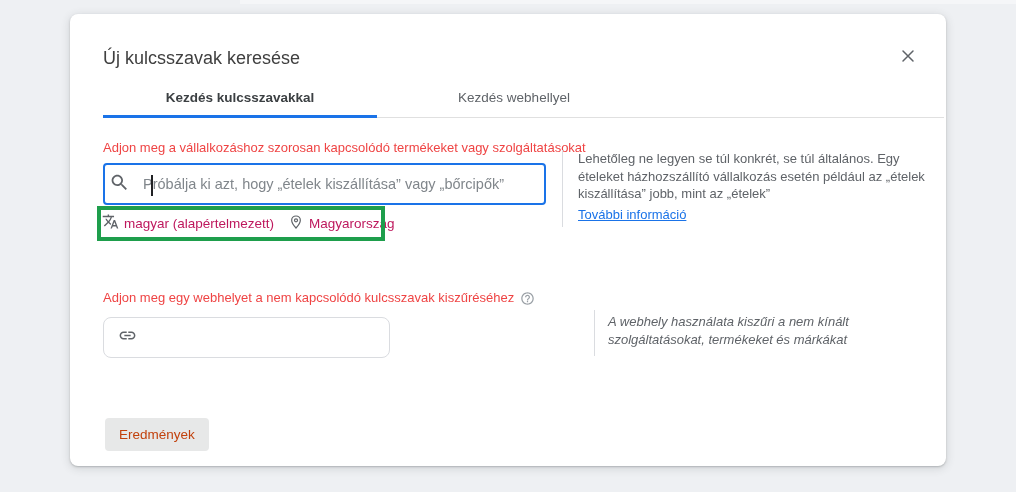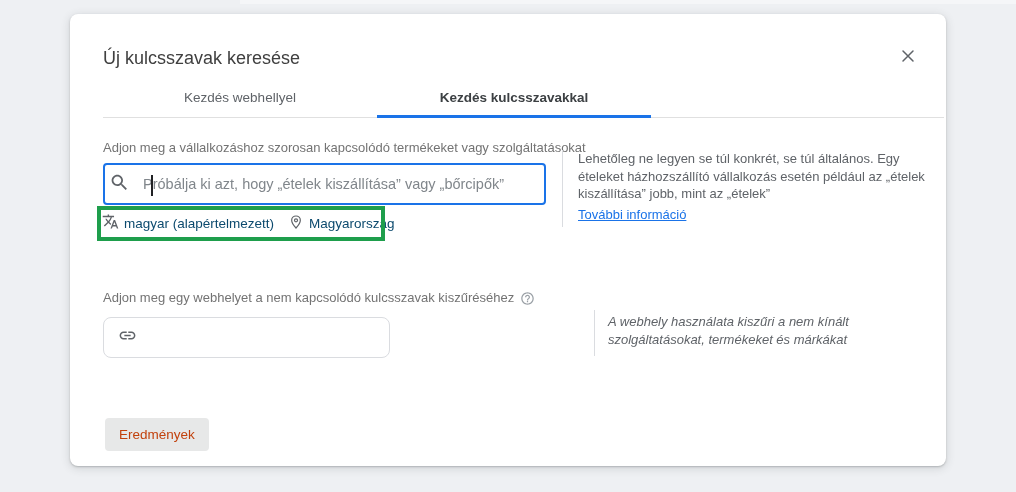--- a/index.html
+++ b/index.html
@@ -35,21 +35,21 @@
   }
   .tab {
     width: 274px; text-align: center; font-size: 13.5px; line-height: 36px;
     color: #5f6368; cursor: pointer; height: 38px;
   }
   .tab.active {
     color: #3c4043; font-weight: 700;
     box-shadow: inset 0 -3px 0 #1a73e8;
   }
   .field-label {
-    position: absolute; left: 33px; font-size: 13px; color: #737373;
+    position: absolute; left: 33px; font-size: 13px; color: #ef4444;
     white-space: nowrap; line-height: 16px;
   }
   .label-keywords { top: 126px; }
   .label-website  { top: 276px; display: flex; align-items: center; gap: 6px; }
   .search-box {
     position: absolute; left: 33px; top: 149px; width: 443px; height: 42px;
     border: 2px solid #1a73e8; border-radius: 4px;
     display: flex; align-items: center; padding-left: 4px; background: #fff;
   }
   .search-box svg { flex: 0 0 auto; }
@@ -64,21 +64,21 @@
   }
   .text-input::placeholder { color: #80868b; opacity: 1; }
   .url-box {
     position: absolute; left: 33px; top: 303px; width: 287px; height: 41px;
     border: 1px solid #dadce0; border-radius: 8px;
     display: flex; align-items: center; padding-left: 14px; background: #fff;
   }
   .url-box .text-input { font-size: 14px; margin-left: 10px; }
   .chip-row {
     position: absolute; left: 32px; top: 196px; height: 26px;
-    display: flex; align-items: center; font-size: 13.5px; color: #0c4a6e;
+    display: flex; align-items: center; font-size: 13.5px; color: #be185d;
   }
   .chip { display: flex; align-items: center; gap: 5px; cursor: pointer; }
   .chip + .chip { margin-left: 14px; }
   .annotation-box {
     position: absolute; left: 27px; top: 192px; width: 288px; height: 35px;
     border: 4px solid #1e9e4c; pointer-events: none; z-index: 5;
   }
   .v-divider { position: absolute; width: 1px; background: #dadce0; }
   .divider-1 { left: 492px; top: 136px; height: 77px; }
   .divider-2 { left: 524px; top: 296px; height: 46px; }
@@ -110,22 +110,22 @@
 
   <button class="close-btn">
     <span>
       <svg width="20" height="20" viewBox="0 0 24 24" fill="none">
         <path d="M18 6L6 18M6 6l12 12" stroke="#5f6368" stroke-width="1.8" stroke-linecap="round"></path>
       </svg>
     </span>
   </button>
 
   <div class="tab-bar">
+    <div class="tab active">Kezdés kulcsszavakkal</div>
     <div class="tab">Kezdés webhellyel</div>
-    <div class="tab active">Kezdés kulcsszavakkal</div>
   </div>
 
   <div class="field-label label-keywords">Adjon meg a vállalkozáshoz szorosan kapcsolódó termékeket vagy szolgáltatásokat</div>
 
   <div class="search-box">
     <span>
       <svg width="21" height="21" viewBox="0 0 24 24" fill="#5f6368">
         <path d="M15.5 14h-.79l-.28-.27C15.41 12.59 16 11.11 16 9.5 16 5.91 13.09 3 9.5 3S3 5.91 3 9.5 5.91 16 9.5 16c1.61 0 3.09-.59 4.23-1.57l.27.28v.79l5 4.99L20.49 19l-4.99-5zm-6 0C7.01 14 5 11.99 5 9.5S7.01 5 9.5 5 14 7.01 14 9.5 11.99 14 9.5 14z"></path>
       </svg>
     </span>

